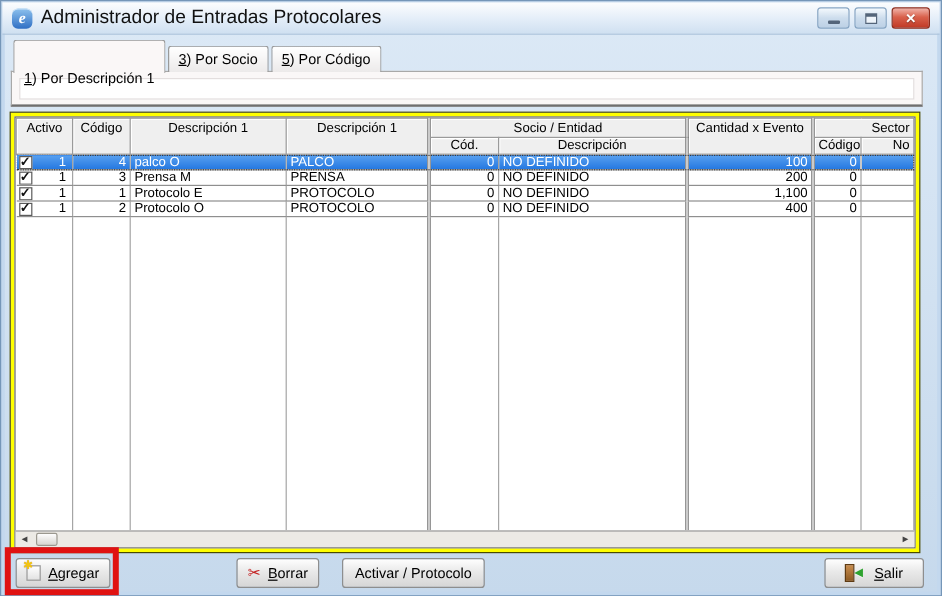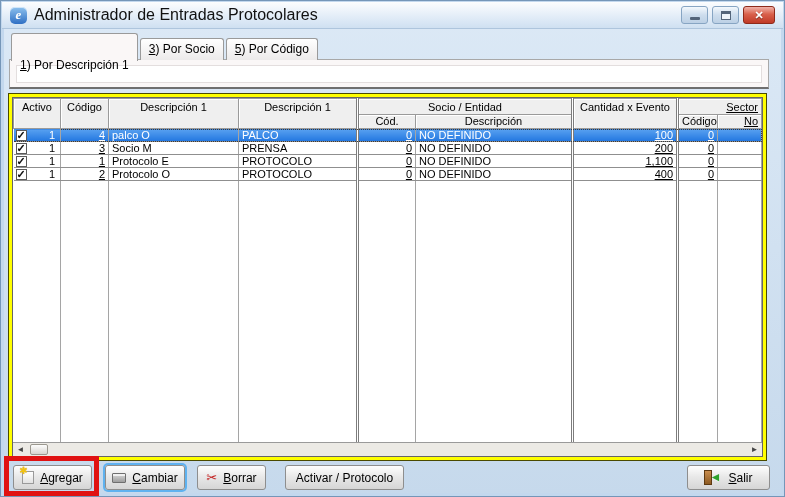--- a/index.html
+++ b/index.html
@@ -54,21 +54,21 @@
                  font-size: 11px; color: #000; }
   .dbgrid th { background: #efefef; border: 1px solid #9a9a9a; box-shadow: inset 1px 1px 0 #ffffff;
                font-weight: normal; font-size: 11px; padding: 2px 3px 0; vertical-align: top;
                white-space: nowrap; overflow: hidden; }
   .dbgrid tr.h1 th { height: 16px; }
   .dbgrid tr.h2 th { height: 14px; padding-top: 0; }
   .dbgrid td { border-right: 1px solid #a5a5a5; border-bottom: 1px solid #8f8f8f;
                height: 13px; padding: 0 3px; white-space: nowrap; overflow: hidden;
                font-size: 11px; line-height: 12px; }
   .dbgrid .gb { border-left: 3px double #7d7d7d; }
-  .dbgrid td.num, .dbgrid th.right { text-align: right; text-decoration: underline; }
+  .dbgrid td.num, .dbgrid th.right { text-align: right; }
   .dbgrid th.center { text-align: center; }
   .dbgrid tr.row.sel td { background: linear-gradient(#58a0f0, #2276e0); color: #fff; }
   .dbgrid tr.row.sel { outline: 1px dotted #3a3a3a; outline-offset: -1px; }
   .dbgrid td.c-act { position: relative; text-align: right; padding-right: 5px; }
   .cb { position: absolute; left: 2px; top: 1px; width: 11px; height: 11px; background: #fff;
         border: 1px solid #5a5a5a; }
   .cb i { font-style: normal; position: absolute; left: 0; top: -2px; font-size: 11px; line-height: 12px;
           color: #111; font-weight: bold; }
   .dbgrid tr.fill td { border-bottom: none; height: auto; background: #fff; }
   .dbgrid tr.row.sel td, .dbgrid tr.row td { vertical-align: middle; }
@@ -192,21 +192,21 @@
             <td></td>
           </tr>
 
           <tr class="row">
             <td class="c-act">
               <span class="cb">
                     <i>✓</i>
                   </span>
               <span>1</span></td>
             <td class="num">3</td>
-            <td>Socio M</td>
+            <td>Prensa M</td>
             <td>PRENSA</td>
             <td class="num gb">0</td>
             <td>NO DEFINIDO</td>
             <td class="num gb">200</td>
             <td class="num gb">0</td>
             <td></td>
           </tr>
 
           <tr class="row">
             <td class="c-act">
@@ -262,24 +262,20 @@
         <div class="sarrow">►</div>
       </div>
     </div>
   </div>
 
   <div class="btn" id="btn-agregar">
     <span class="ic-page">
         <i>✱</i>
       </span>
     <span><u>A</u>gregar</span>
-  </div>
-  <div class="btn focus" id="btn-cambiar">
-    <span class="ic-tray"></span>
-    <span><u>C</u>ambiar</span>
   </div>
   <div class="btn" id="btn-borrar">
     <span class="ic-scissors">✂</span>
     <span><u>B</u>orrar</span>
   </div>
   <div class="btn" id="btn-activar">
     <span>Activar / Protocolo</span>
   </div>
   <div class="btn" id="btn-salir">
     <span class="ic-exit">

